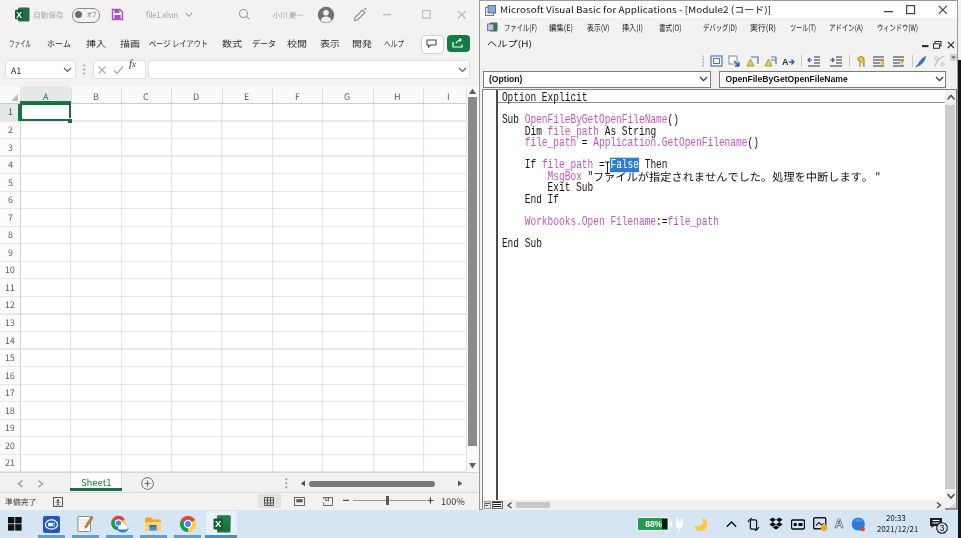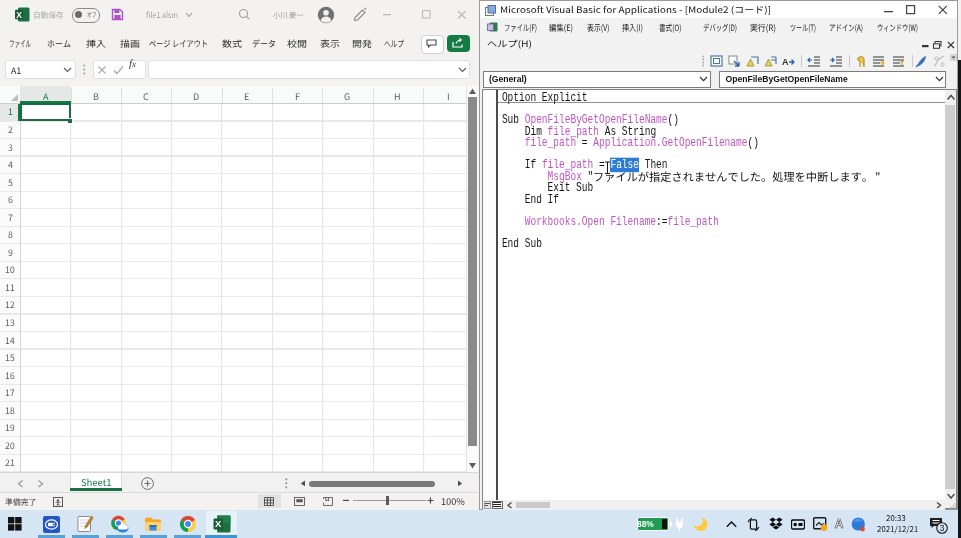--- a/index.html
+++ b/index.html
@@ -714,21 +714,21 @@
     <path d="M3 12 C5 7 9 3 12 2" fill="none" stroke="#B9B9B9" stroke-width="1.3"></path>
     <circle cx="4.5" cy="4.5" r="1.6" fill="none" stroke="#B9B9B9" stroke-width="1"></circle>
     <circle cx="10.5" cy="10.5" r="1.6" fill="none" stroke="#B9B9B9" stroke-width="1"></circle>
   </svg>
 <div style="position:absolute;left:949.5px;top:53.5px;width:7.5px;height:7px;background:#D4D4D4"></div>
 <svg style="position:absolute;left:951px;top:56px;" width="5" height="4" viewBox="0 0 5 4">
     <path d="M0.5 0.5 L2.5 2.8 L4.5 0.5" fill="#555"></path>
   </svg>
 <div style="position:absolute;left:479.5px;top:70px;width:477px;height:19px;background:#F0F0F0"></div>
 <div style="position:absolute;left:483px;top:70.8px;width:228px;height:17.2px;background:#fff;border:1px solid #7C7C7C;box-sizing:border-box"></div>
-<div style="position:absolute;left:489px;top:74.2px;font:bold 8.6px 'Liberation Sans',sans-serif;color:#111;line-height:10px">(General)</div>
+<div style="position:absolute;left:489px;top:74.2px;font:bold 8.6px 'Liberation Sans',sans-serif;color:#111;line-height:10px">(Option)</div>
 <svg style="position:absolute;left:699px;top:76px;" width="9" height="6" viewBox="0 0 9 6">
     <path d="M1 1 L4.5 4.7 L8 1" fill="none" stroke="#333" stroke-width="1.2"></path>
   </svg>
 <div style="position:absolute;left:719px;top:70.8px;width:227px;height:17.2px;background:#fff;border:1px solid #7C7C7C;box-sizing:border-box"></div>
 <div style="position:absolute;left:725.5px;top:74.2px;font:bold 8.6px 'Liberation Sans',sans-serif;color:#111;line-height:10px">OpenFileByGetOpenFileName</div>
 <svg style="position:absolute;left:935px;top:76px;" width="9" height="6" viewBox="0 0 9 6">
     <path d="M1 1 L4.5 4.7 L8 1" fill="none" stroke="#333" stroke-width="1.2"></path>
   </svg>
 <div style="position:absolute;left:481.5px;top:88.8px;width:475.2px;height:420.7px;background:#F0F0F0;border:1px solid #828282;box-sizing:border-box"></div>
 <div style="position:absolute;left:482.5px;top:89.8px;width:462px;height:410.7px;background:#fff"></div>
@@ -847,21 +847,21 @@
   </svg>
 <div style="position:absolute;left:37.95px;top:535px;width:27.5px;height:2.6px;background:#58A0D8"></div>
 <div style="position:absolute;left:71.85px;top:535px;width:27.5px;height:2.6px;background:#58A0D8"></div>
 <div style="position:absolute;left:105.75px;top:535px;width:27.5px;height:2.6px;background:#58A0D8"></div>
 <div style="position:absolute;left:139.75px;top:535px;width:27.5px;height:2.6px;background:#58A0D8"></div>
 <div style="position:absolute;left:173.75px;top:535px;width:27.5px;height:2.6px;background:#58A0D8"></div>
 <div style="position:absolute;left:205.45px;top:535px;width:31.5px;height:2.6px;background:#3E93D6"></div>
 <div style="position:absolute;left:637px;top:517.3px;width:32px;height:13.4px;border:1.6px solid #fff;border-radius:2px;background:#1F9D50;box-sizing:border-box"></div>
 <div style="position:absolute;left:661.5px;top:518.9px;width:5.9px;height:10.2px;background:#111"></div>
 <div style="position:absolute;left:669.6px;top:521.3px;width:2.4px;height:5.4px;background:#fff;border-radius:0 2px 2px 0"></div>
-<div style="position:absolute;left:637px;top:519.3px;width:25px;text-align:left;font:bold 8.4px 'Liberation Sans',sans-serif;color:#fff;line-height:10px">88%</div>
+<div style="position:absolute;left:637px;top:519.3px;width:25px;text-align:right;font:bold 8.4px 'Liberation Sans',sans-serif;color:#fff;line-height:10px">88%</div>
 <svg style="position:absolute;left:674px;top:516.5px;" width="11" height="15" viewBox="0 0 11 15">
     <path d="M3.2 1 V4.5 M7.8 1 V4.5" stroke="#fff" stroke-width="1.6"></path>
     <path d="M2 4.5 H9 V7.5 A3.5 3.5 0 0 1 2 7.5 Z" fill="#fff"></path>
     <path d="M5.5 10 V14" stroke="#fff" stroke-width="1.5"></path>
   </svg>
 <svg style="position:absolute;left:692px;top:516px;" width="16" height="16" viewBox="0 0 16 16">
     <circle cx="8.6" cy="8.2" r="6.8" fill="#FFC83D"></circle>
     <circle cx="5.2" cy="4.8" r="5.6" fill="#D5E5F3"></circle>
   </svg>
 <svg style="position:absolute;left:725.5px;top:520.5px;" width="11" height="7" viewBox="0 0 11 7">

